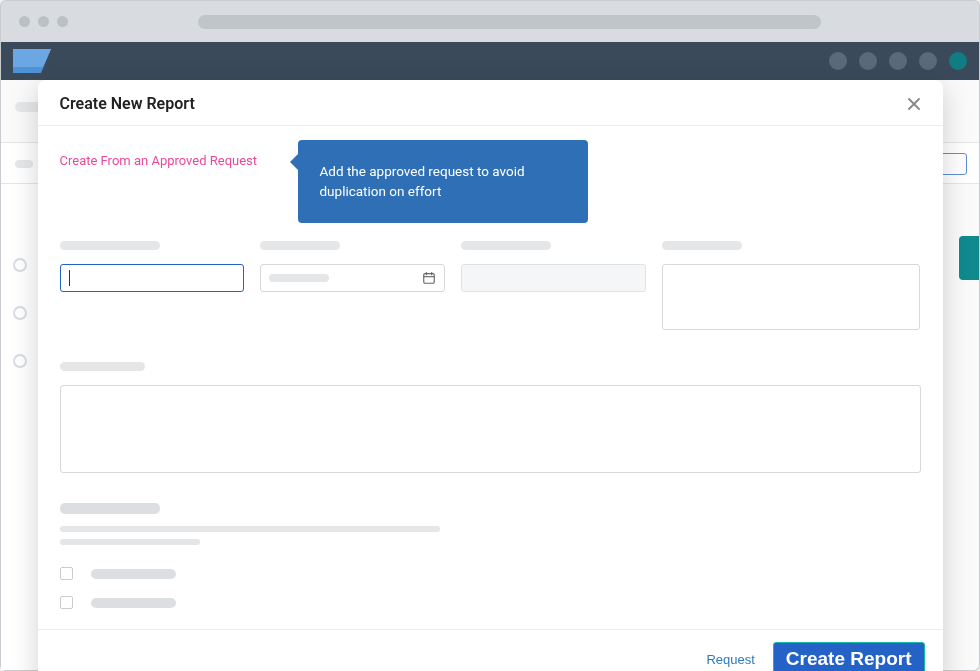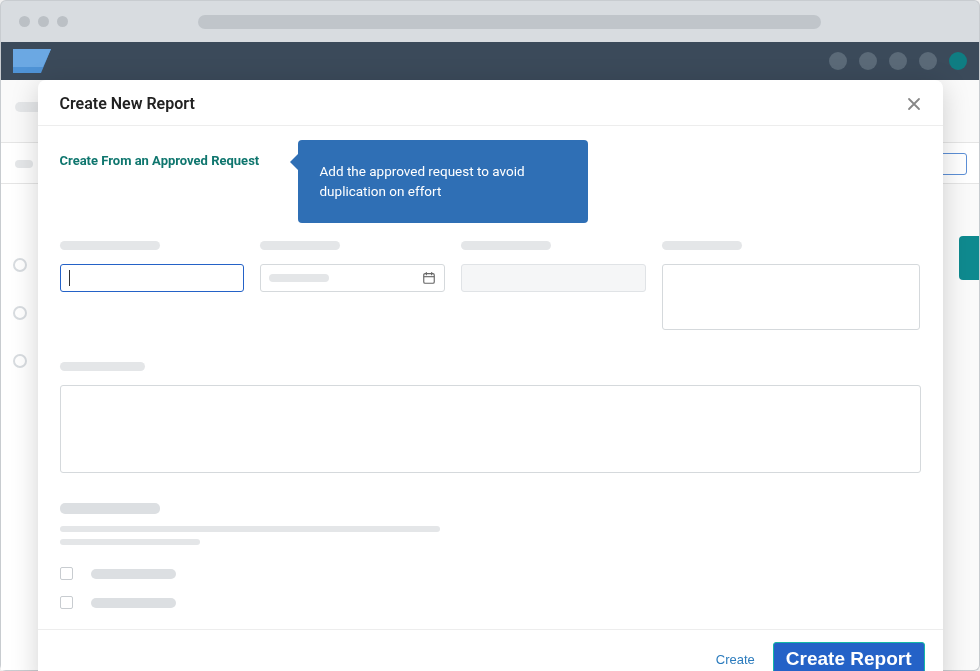--- a/index.html
+++ b/index.html
@@ -178,23 +178,23 @@
       display: flex;
       align-items: center;
       justify-content: center;
     }
     .modal-body {
       padding: 24px 22px 20px 22px;
       position: relative;
       min-height: 440px;
     }
     .create-from-link {
-      color: #0f766e;
+      color: #ec4899;
       font-size: 13px;
-      font-weight: 700;
+      font-weight: 400;
       text-decoration: none;
       display: inline-block;
     }
     
     .tooltip-callout {
       position: absolute;
       left: 260px;
       top: 14px;
       background: #2f6fb5;
       color: #fff;
@@ -446,18 +446,18 @@
           <div class="skeleton-text" style="width:85px; height:10px; background:#dcdfe2;"></div>
         </div>
         <div class="checkbox-row" style="margin-top:16px;">
           <div class="checkbox-shape"></div>
           <div class="skeleton-text" style="width:85px; height:10px; background:#dcdfe2;"></div>
         </div>
       </div>
     </div>
 
     <div class="modal-footer">
-      <button class="btn-cancel">Create</button>
+      <button class="btn-cancel">Request</button>
       <button class="btn-create">Create Report</button>
     </div>
 
   </div>
 </div>
 
 </body></html>

